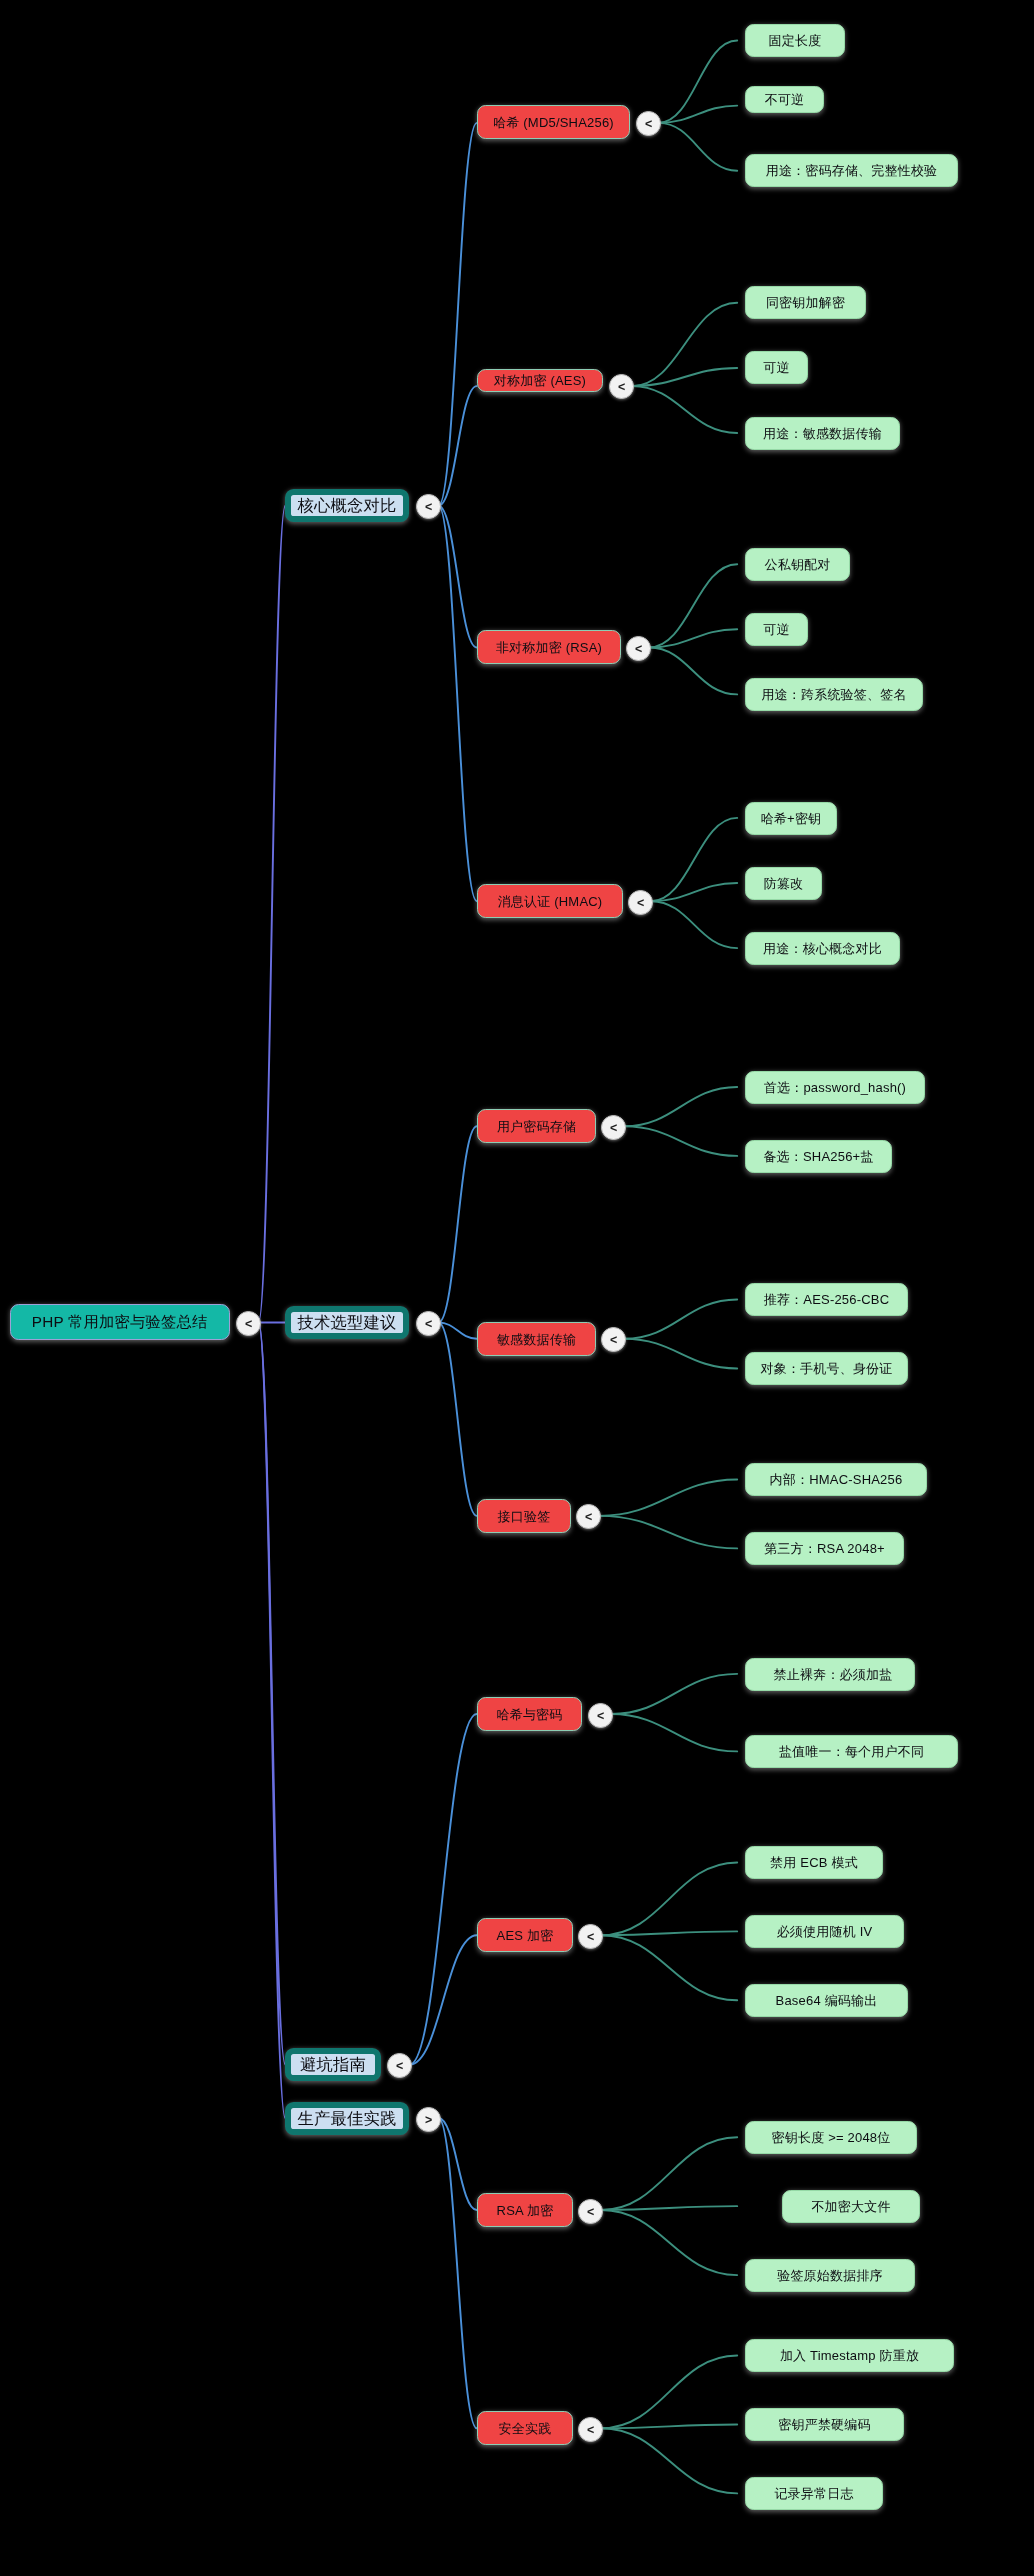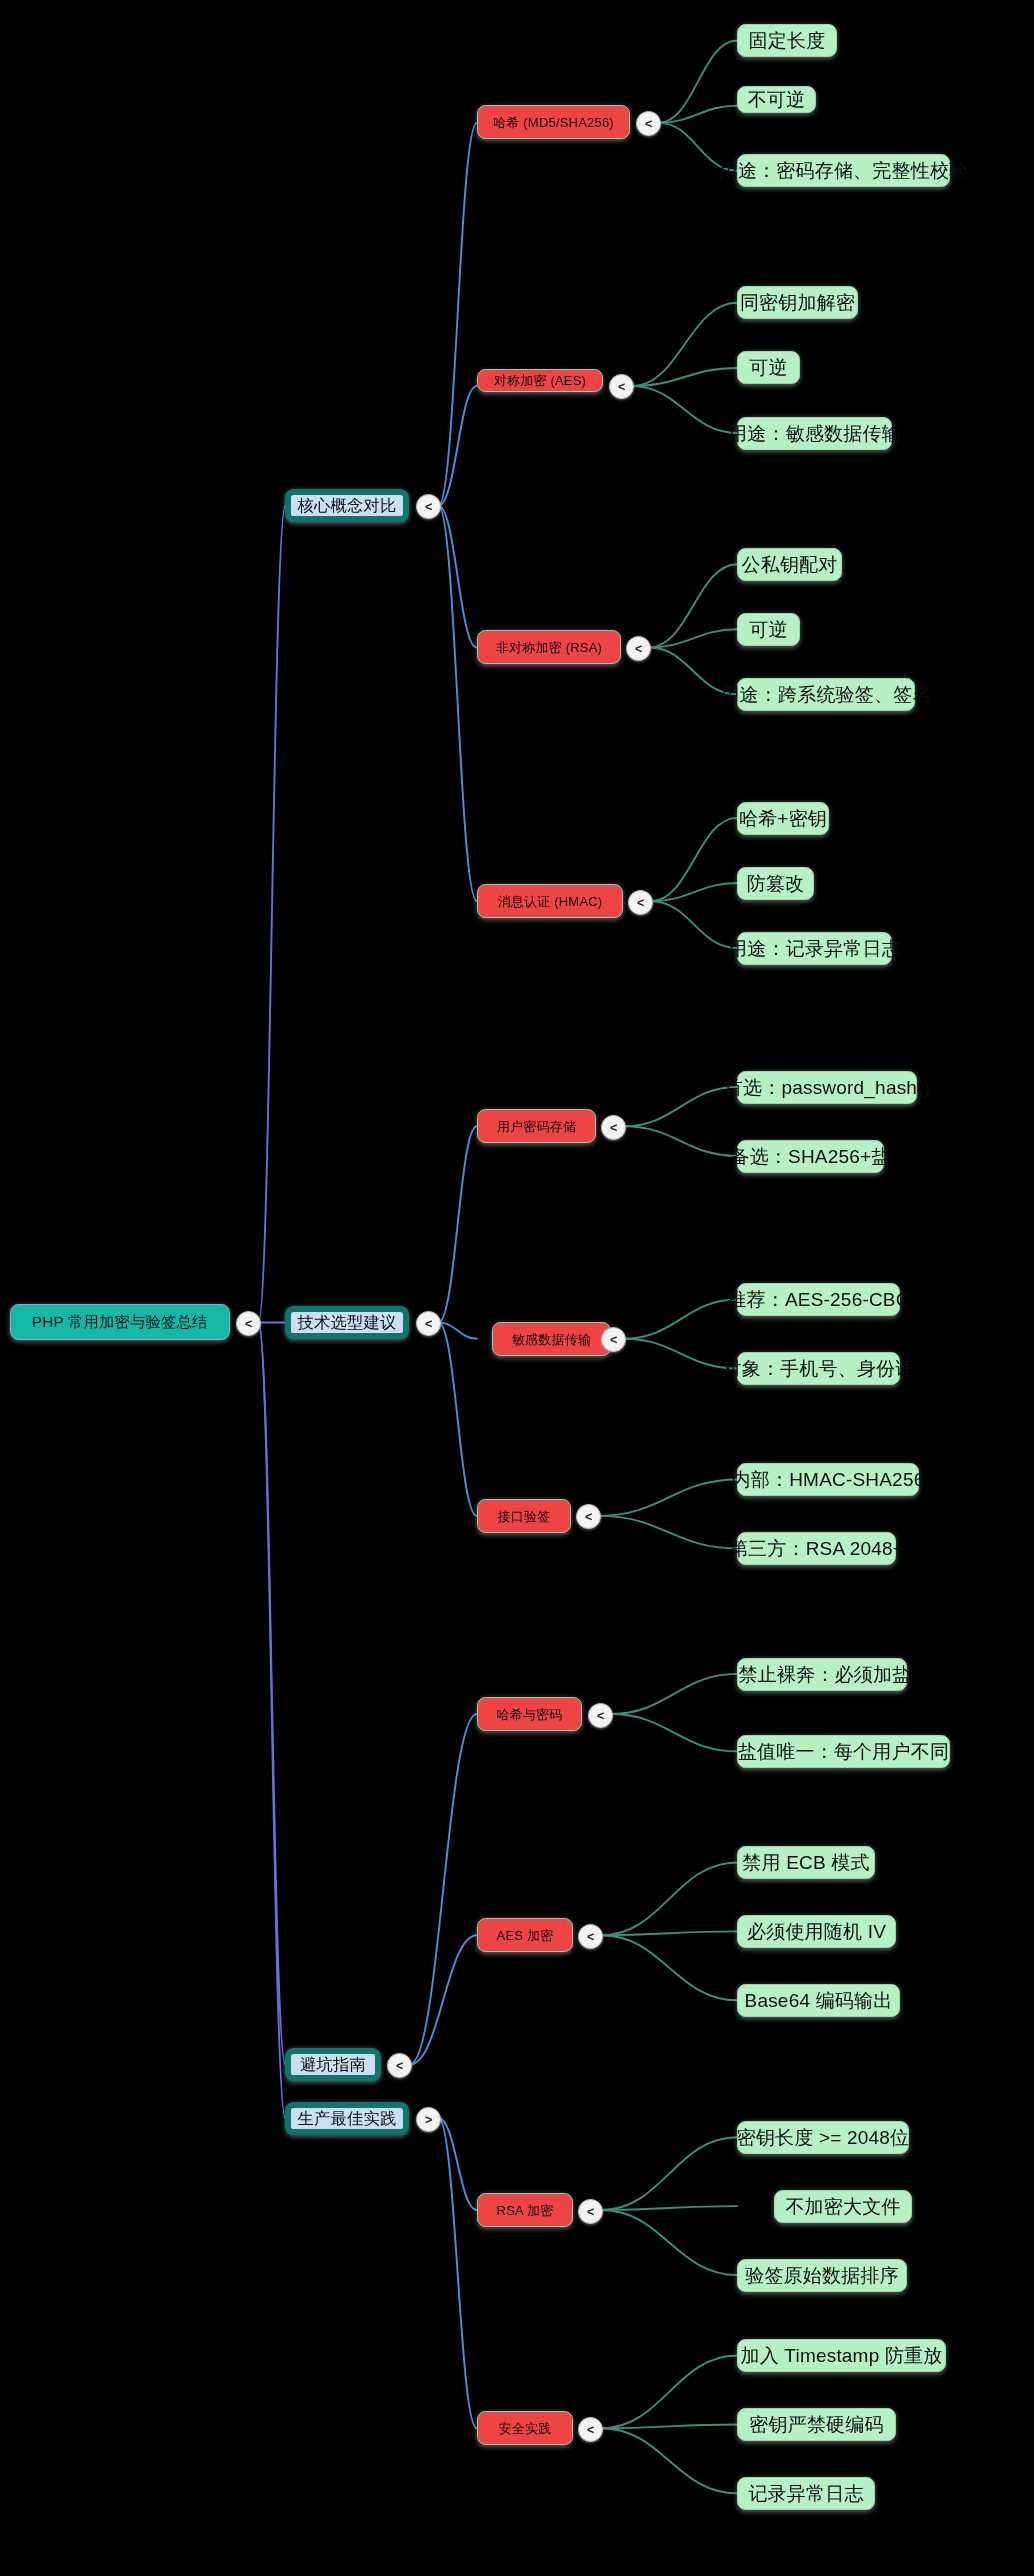--- a/index.html
+++ b/index.html
@@ -7,21 +7,21 @@
          font-family:"Liberation Sans","DejaVu Sans",sans-serif;}
   svg.edges{position:absolute;left:0;top:0;width:1034px;height:2576px;pointer-events:none;}
   .node{position:absolute;box-sizing:border-box;display:flex;align-items:center;
         justify-content:center;border-radius:8.6px;white-space:nowrap;
         color:#0d0d12;letter-spacing:0.2px;line-height:1;
         box-shadow:0 1.9px 4.8px rgba(170,170,170,.55);}
   .node .lbl{display:block;}
   .n-root{background:#14b8a6;border:1px solid #9ea0d6;font-size:15.3px;}
   .n-l1  {background:#ccdff1;border:6px solid #0f766e;font-size:16.3px;}
   .n-l2  {background:#ef4444;border:1px solid #8dcdb4;font-size:13px;text-align:center;}
-  .n-l3  {background:#b6f1c4;border:1px solid #95d9a6;font-size:19px;}
+  .n-l3  {background:#b6f1c4;border:1px solid #95d9a6;font-size:13px;margin-left:8px;}
   .toggle{position:absolute;width:23px;height:23px;border-radius:50%;
           background:#f2f2f2;border:1px solid #b9b9b9;color:#202020;
           font-size:12.4px;font-weight:bold;display:flex;align-items:center;
           justify-content:center;box-shadow:0 1px 2.9px rgba(160,160,160,.6);
           cursor:pointer;font-family:"Liberation Sans",sans-serif;}
 </style>
 </head>
 <body>
 
 <div id="stage">
@@ -123,37 +123,37 @@
         <span class="lbl">消息认证 (HMAC)</span>
       </div>
       <div class="toggle" style="left: 628px; top: 890px;">&lt;</div>
       <div class="node n-l3" style="left: 737px; top: 802px; width: 92px; height: 33px;">
         <span class="lbl">哈希+密钥</span>
       </div>
       <div class="node n-l3" style="left: 737px; top: 867px; width: 77px; height: 33px;">
         <span class="lbl">防篡改</span>
       </div>
       <div class="node n-l3" style="left: 737px; top: 932px; width: 155px; height: 33px;">
-        <span class="lbl">用途：记录异常日志</span>
+        <span class="lbl">用途：核心概念对比</span>
       </div>
       <div class="node n-l1" style="left: 285px; top: 1306px; width: 124px; height: 33px;">
         <span class="lbl">技术选型建议</span>
       </div>
       <div class="toggle" style="left: 416px; top: 1311px;">&lt;</div>
       <div class="node n-l2" style="left: 477px; top: 1109px; width: 119px; height: 34px;">
         <span class="lbl">用户密码存储</span>
       </div>
       <div class="toggle" style="left: 601px; top: 1115px;">&lt;</div>
       <div class="node n-l3" style="left: 737px; top: 1071px; width: 180px; height: 33px;">
         <span class="lbl">首选：password_hash()</span>
       </div>
       <div class="node n-l3" style="left: 737px; top: 1140px; width: 147px; height: 33px;">
         <span class="lbl">备选：SHA256+盐</span>
       </div>
-      <div class="node n-l2" style="left: 492px; top: 1322px; width: 119px; height: 34px;">
+      <div class="node n-l2" style="left: 477px; top: 1322px; width: 119px; height: 34px;">
         <span class="lbl">敏感数据传输</span>
       </div>
       <div class="toggle" style="left: 601px; top: 1327px;">&lt;</div>
       <div class="node n-l3" style="left: 737px; top: 1283px; width: 163px; height: 33px;">
         <span class="lbl">推荐：AES-256-CBC</span>
       </div>
       <div class="node n-l3" style="left: 737px; top: 1352px; width: 163px; height: 33px;">
         <span class="lbl">对象：手机号、身份证</span>
       </div>
       <div class="node n-l2" style="left: 477px; top: 1499px; width: 94px; height: 34px;">

